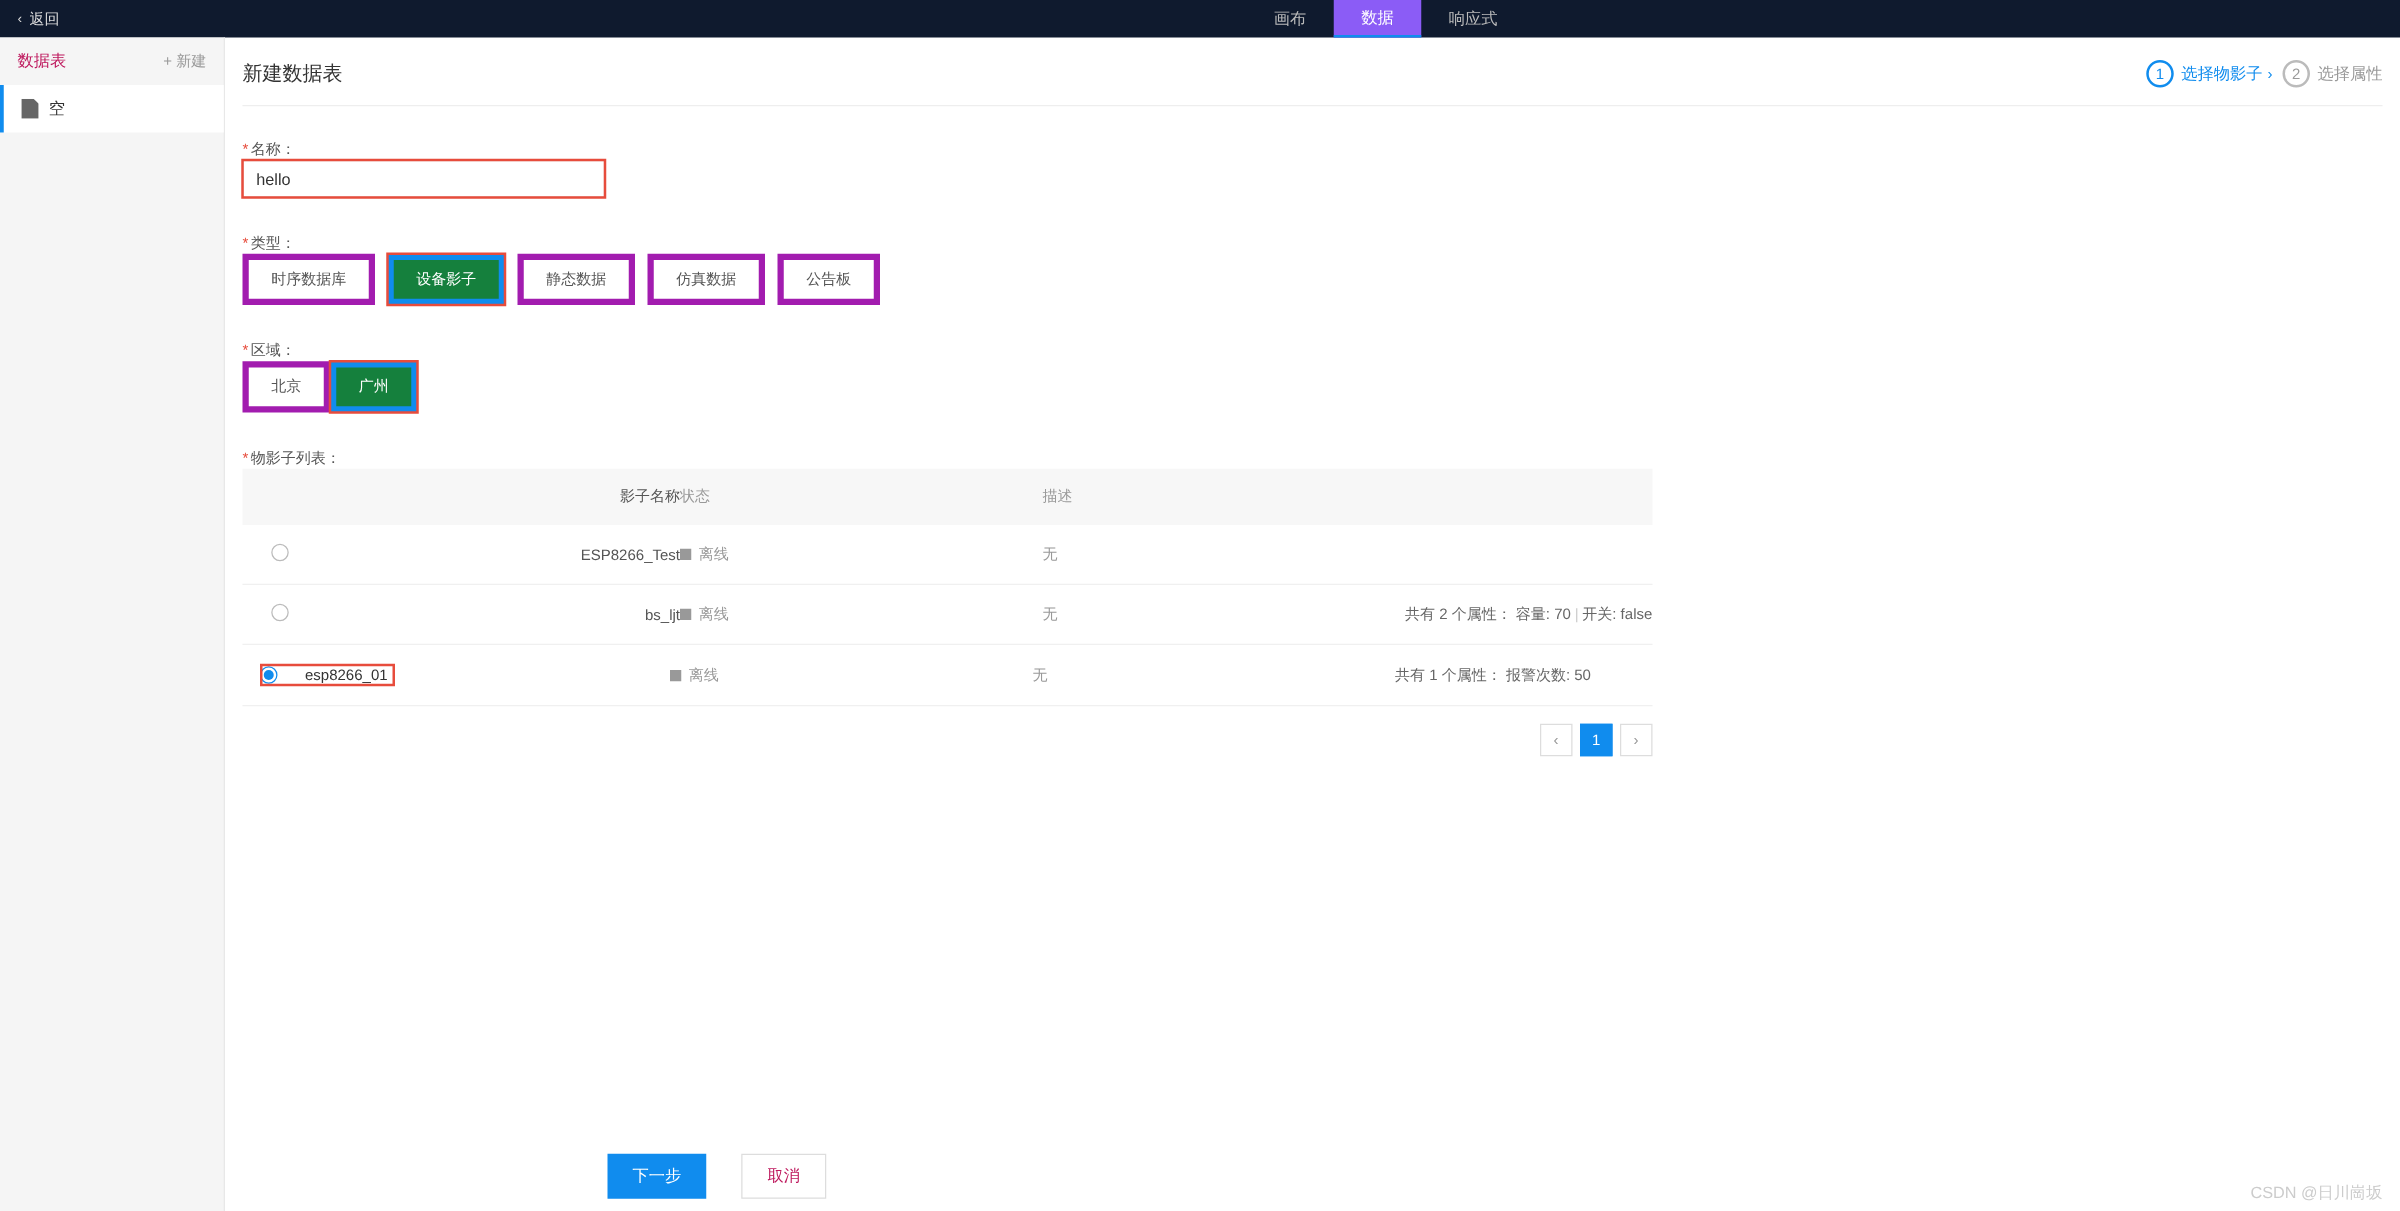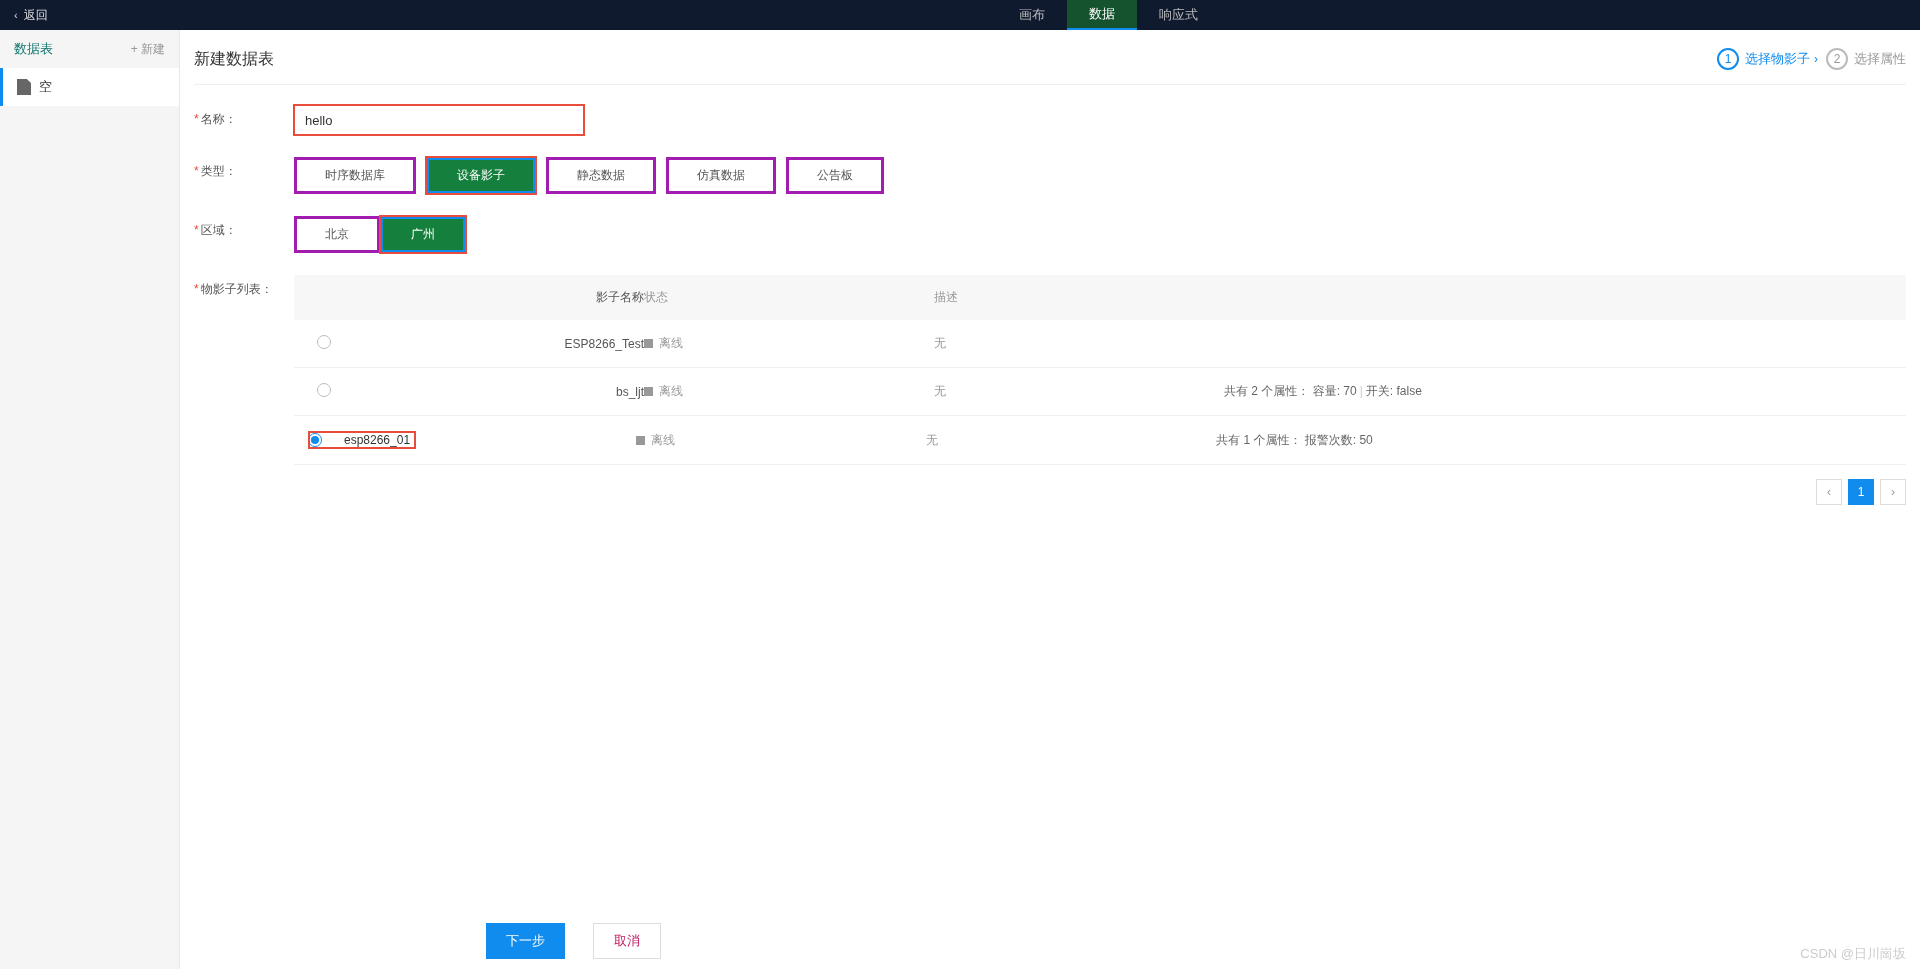--- a/index.html
+++ b/index.html
@@ -4,55 +4,55 @@
   <style>
     * { margin: 0; padding: 0; box-sizing: border-box; }
     body { font-family: "Microsoft YaHei", Arial, sans-serif; font-size: 13px; color: #333; background: #fff; }
     
     .top-nav { height: 30px; background: #0f1a2e; display: flex; align-items: center; color: #ccc; }
     .back-btn { display: flex; align-items: center; padding: 0 14px; cursor: pointer; color: #ddd; font-size: 12px; }
     .back-btn .chev { margin-right: 6px; font-size: 11px; }
     .nav-spacer { flex: 1; }
     .nav-tabs { display: flex; height: 100%; margin-right: 700px; }
     .nav-tab { padding: 0 22px; display: flex; align-items: center; cursor: pointer; color: #bbb; font-size: 13px; height: 100%; }
-    .nav-tab.active { background: #14532d; color: #fff; border-bottom: 2px solid #108cee; }
+    .nav-tab.active { background: #8b5cf6; color: #fff; border-bottom: 2px solid #108cee; }
     
     .main-layout { display: flex; height: calc(100vh - 30px); }
     
     .sidebar { width: 180px; background: #f5f5f5; border-right: 1px solid #e8e8e8; }
     .sidebar-header { display: flex; justify-content: space-between; align-items: center; padding: 10px 14px; font-size: 13px; }
-    .sidebar-title { color: #0f766e; font-weight: 500; }
+    .sidebar-title { color: #be185d; font-weight: 500; }
     .sidebar-new { color: #999; cursor: pointer; font-size: 12px; }
     .sidebar-item { display: flex; align-items: center; padding: 10px 14px; cursor: pointer; border-left: 3px solid #108cee; background: #fff; }
     .file-icn { width: 14px; height: 16px; background: #666; margin-right: 8px; clip-path: polygon(0 0, 70% 0, 100% 25%, 100% 100%, 0 100%); }
     
     .content { flex: 1; padding: 0 14px 0 14px; overflow-y: auto; position: relative; }
     
     .page-header { display: flex; justify-content: space-between; align-items: center; padding: 18px 0 14px 0; border-bottom: 1px solid #eee; }
     .page-title { font-size: 16px; color: #333; }
     .step-indicator { display: flex; align-items: center; gap: 8px; }
     .step { display: flex; align-items: center; gap: 6px; }
     .step-num { width: 22px; height: 22px; border-radius: 50%; display: flex; align-items: center; justify-content: center; font-size: 12px; }
     .step.active .step-num { border: 2px solid #108cee; color: #108cee; }
     .step.active .step-label { color: #108cee; }
     .step.inactive .step-num { border: 2px solid #bbb; color: #999; }
     .step.inactive .step-label { color: #999; }
     .step-chev { color: #108cee; font-size: 12px; margin-left: -2px; }
     
     .form-area { padding-top: 20px; }
-    .form-row { display: flex; align-items: flex-start; margin-bottom: 22px; }
+    .form-row { display: flex; align-items: flex-start; margin-bottom: 22px; flex-direction: column; }
     .form-label { width: 100px; text-align: left; color: #555; font-size: 12px; padding-top: 6px; }
     .form-label .req { color: #e74c3c; margin-right: 2px; }
     .form-ctrl { flex: 1; }
     
     .txt-input { width: 290px; height: 30px; padding: 0 10px; border: 1px solid #ddd; font-size: 13px; color: #333; }
     .hl-red { outline: 2px solid #e74c3c; outline-offset: -1px; }
     
     .btn-group { display: flex; gap: 0; }
-    .opt-btn { padding: 7px 28px; border: 3px solid #a21caf; background: #fff; color: #555; cursor: pointer; font-size: 12px; margin-right: 10px; }
+    .opt-btn { padding: 7px 18px; border: 5px solid #a21caf; background: #fff; color: #555; cursor: pointer; font-size: 12px; margin-right: 10px; }
     .opt-btn.active { background: #15803d; color: #fff; border-color: #108cee; }
     
     .shadow-table { width: 100%; }
     .tbl-head { display: flex; background: #f7f7f7; padding: 14px 0; font-size: 12px; color: #666; }
     .tbl-row { display: flex; padding: 15px 0; border-bottom: 1px solid #f0f0f0; align-items: center; font-size: 12px; }
     .col-radio { width: 60px; text-align: center; }
     .col-name { width: 290px; color: #555; text-align: right; }
     .col-status { width: 290px; color: #999; display: flex; align-items: center; gap: 6px; }
     .col-desc { width: 290px; color: #999; }
     .col-attr { flex: 1; color: #666; }

